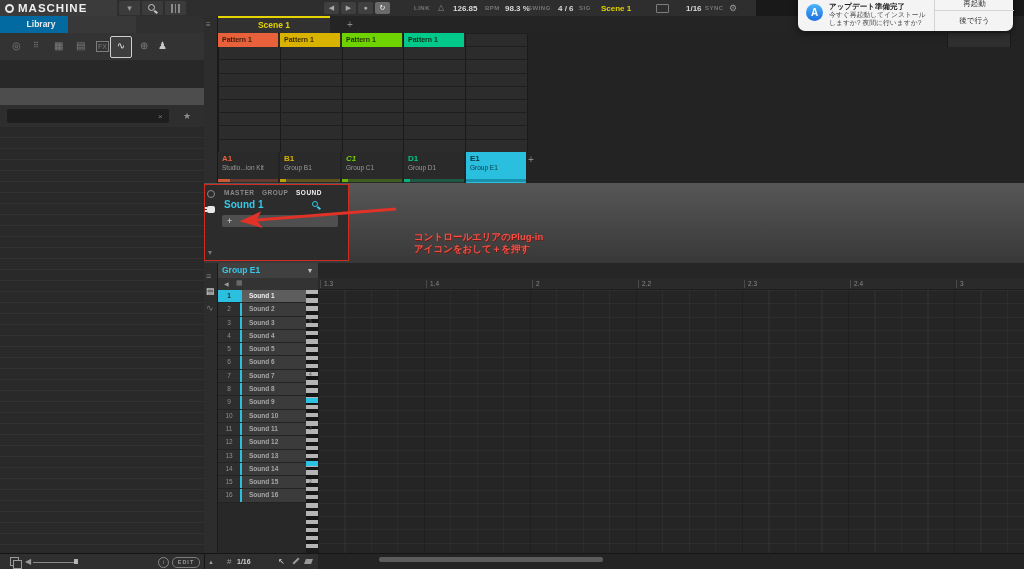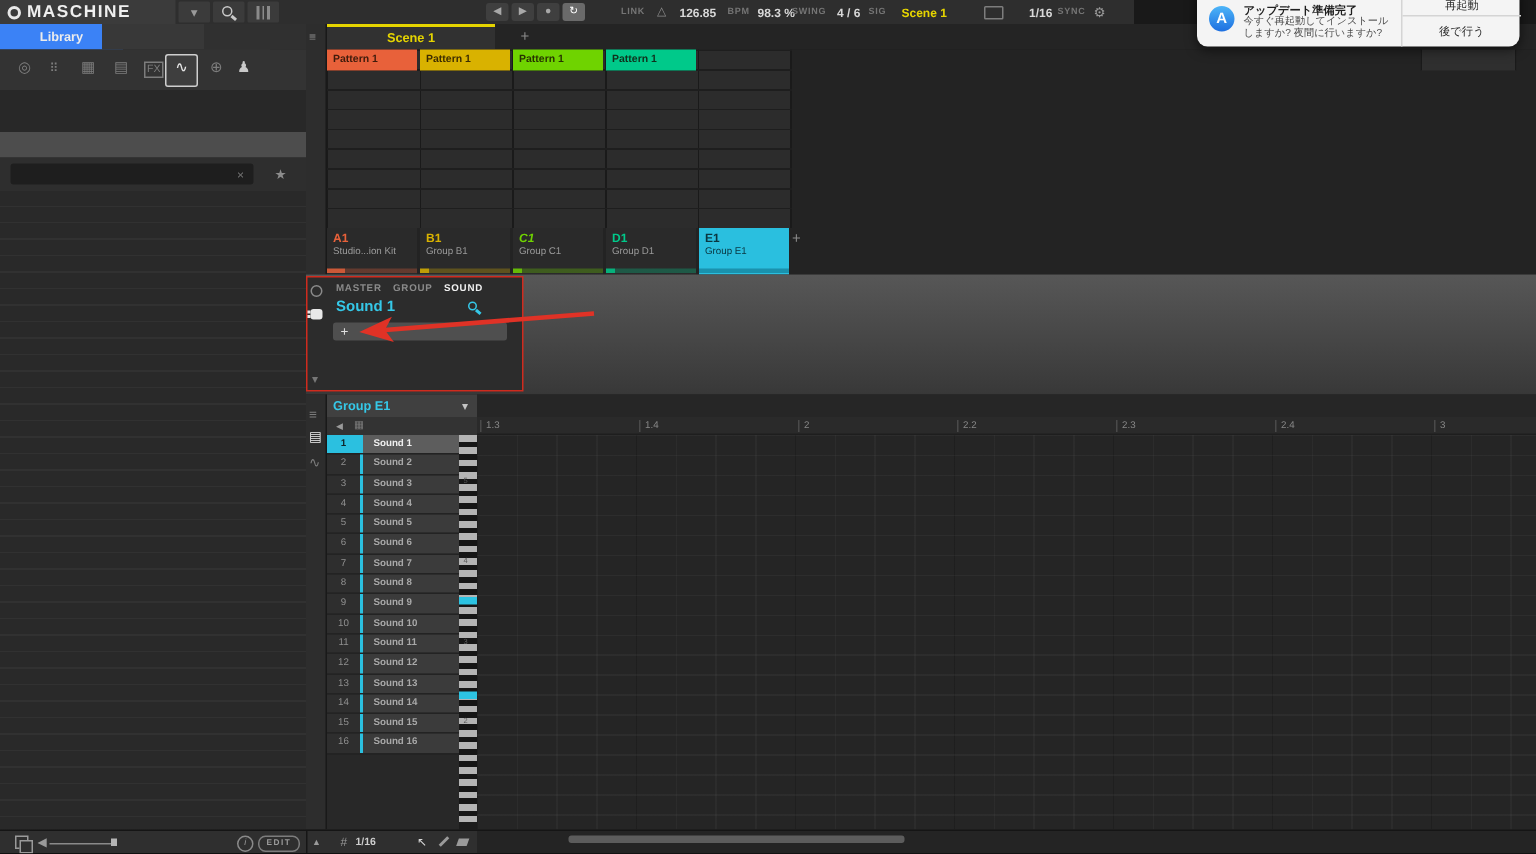--- a/index.html
+++ b/index.html
@@ -172,21 +172,21 @@
     <div class="abs tb-val txt" style="left:558px;">4 / 6</div>
     <div class="abs tb-unit txt" style="left:579px;">SIG</div>
     <div class="abs tb-val txt" style="left:601px;color:#e5d400;">Scene 1</div>
     <div class="abs" style="left:656px;top:4px;width:11px;height:7px;border:1px solid #7d7d7d;border-radius:1px;"></div>
     <div class="abs tb-val txt" style="left:686px;">1/16</div>
     <div class="abs tb-unit txt" style="left:705px;">SYNC</div>
     <div class="abs txt" style="left:729px;top:3px;color:#9a9a9a;font-size:9px;">⚙</div>
   </div>
 
   <div class="abs sidebar">
-    <div class="abs sb-tab" style="left:0;width:82px;background:#3b82f6;color:#ececec;">Library</div>
+    <div class="abs sb-tab" style="left:0;width:82px;background:#0369a1;color:#ececec;">Library</div>
     <div class="abs sb-tab" style="left:68px;width:67px;background:#383838;color:#9a9a9a;padding-left:45px;">Files</div>
     <div class="abs sb-tab" style="left:136px;width:68px;background:#303030;"></div>
     <div class="abs sb-iconrow">
       <span class="abs sb-ico" style="left:12px;">◎</span>
       <span class="abs sb-ico" style="left:33px;font-size:8px;">⠿</span>
       <span class="abs sb-ico" style="left:54px;">▦</span>
       <span class="abs sb-ico" style="left:76px;">▤</span>
       <span class="abs sb-ico" style="left:96px;font-size:7px;border:1px solid #7d7d7d;padding:0 1px;line-height:9px;top:8px;">FX</span>
       <span class="abs sb-ico-sel">∿</span>
       <span class="abs sb-ico" style="left:140px;">⊕</span>
@@ -260,20 +260,24 @@
   </div>
   <div class="abs anno-rect"></div>
   <svg class="abs anno-arrow" width="175" height="32">
     <defs>
       <marker id="ah" markerWidth="8" markerHeight="8" refX="6" refY="3" orient="auto">
         <path d="M7.5,3 L0,0.2 L1.8,3 L0,5.8 Z" fill="#e03226"></path>
       </marker>
     </defs>
     <path d="M168 9 L16 21" stroke="#e03226" stroke-width="3" fill="none" marker-end="url(#ah)"></path>
   </svg>
+  <div class="abs anno-text">
+    <div class="txt">コントロールエリアのPlug-in</div>
+    <div class="txt">アイコンをおして＋を押す</div>
+  </div>
 
   <div class="abs ed-strip">
     <span class="abs ico" style="top:8px;">≡</span>
     <span class="abs ico" style="top:23px;color:#f0f0f0;">▤</span>
     <span class="abs ico" style="top:40px;">∿</span>
   </div>
   <div class="abs ed-head">
     <span class="abs gname txt">Group E1</span>
     <span class="abs caret">▾</span>
   </div>

